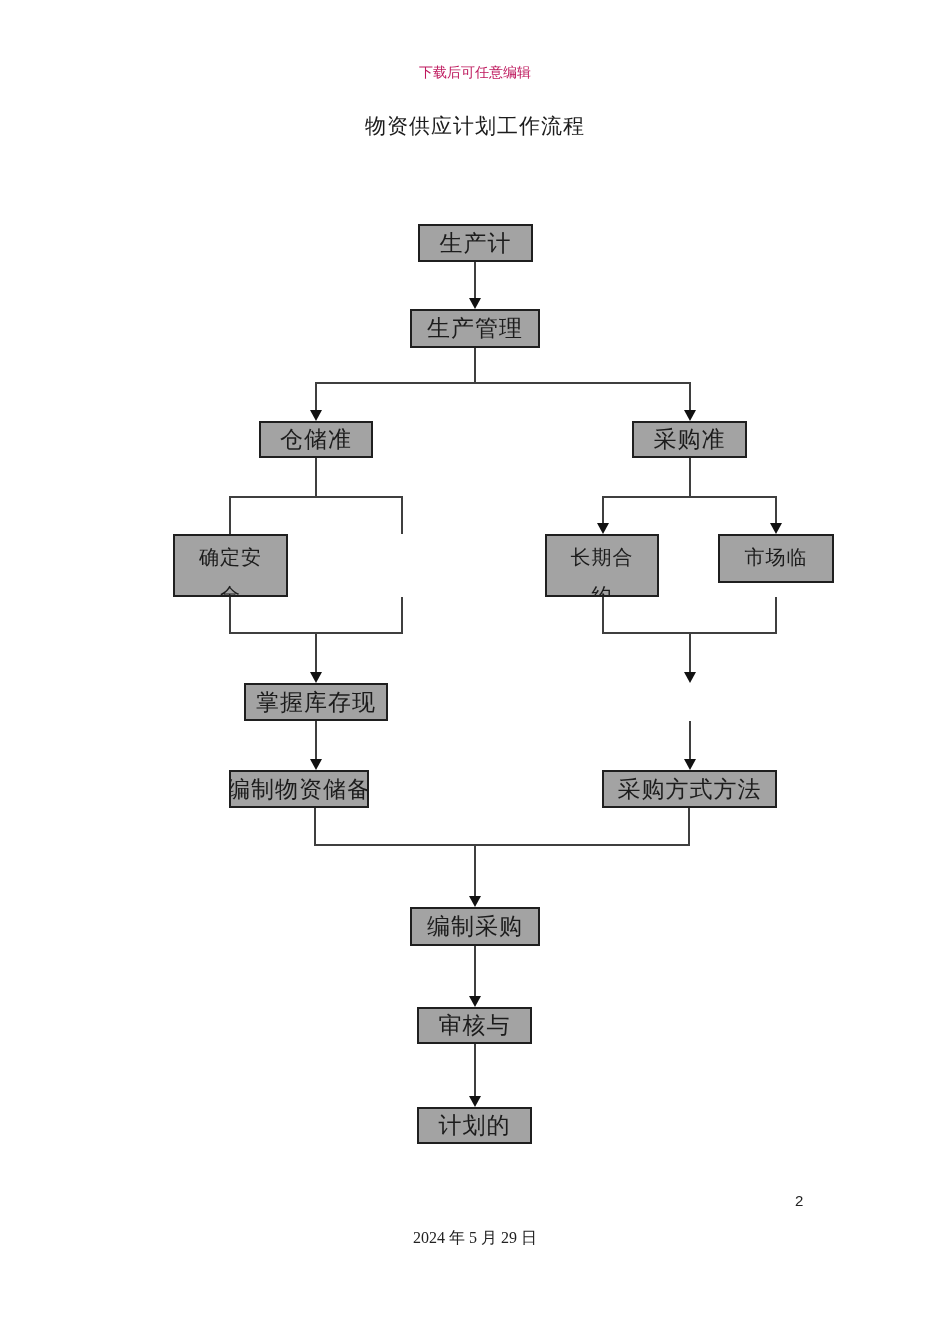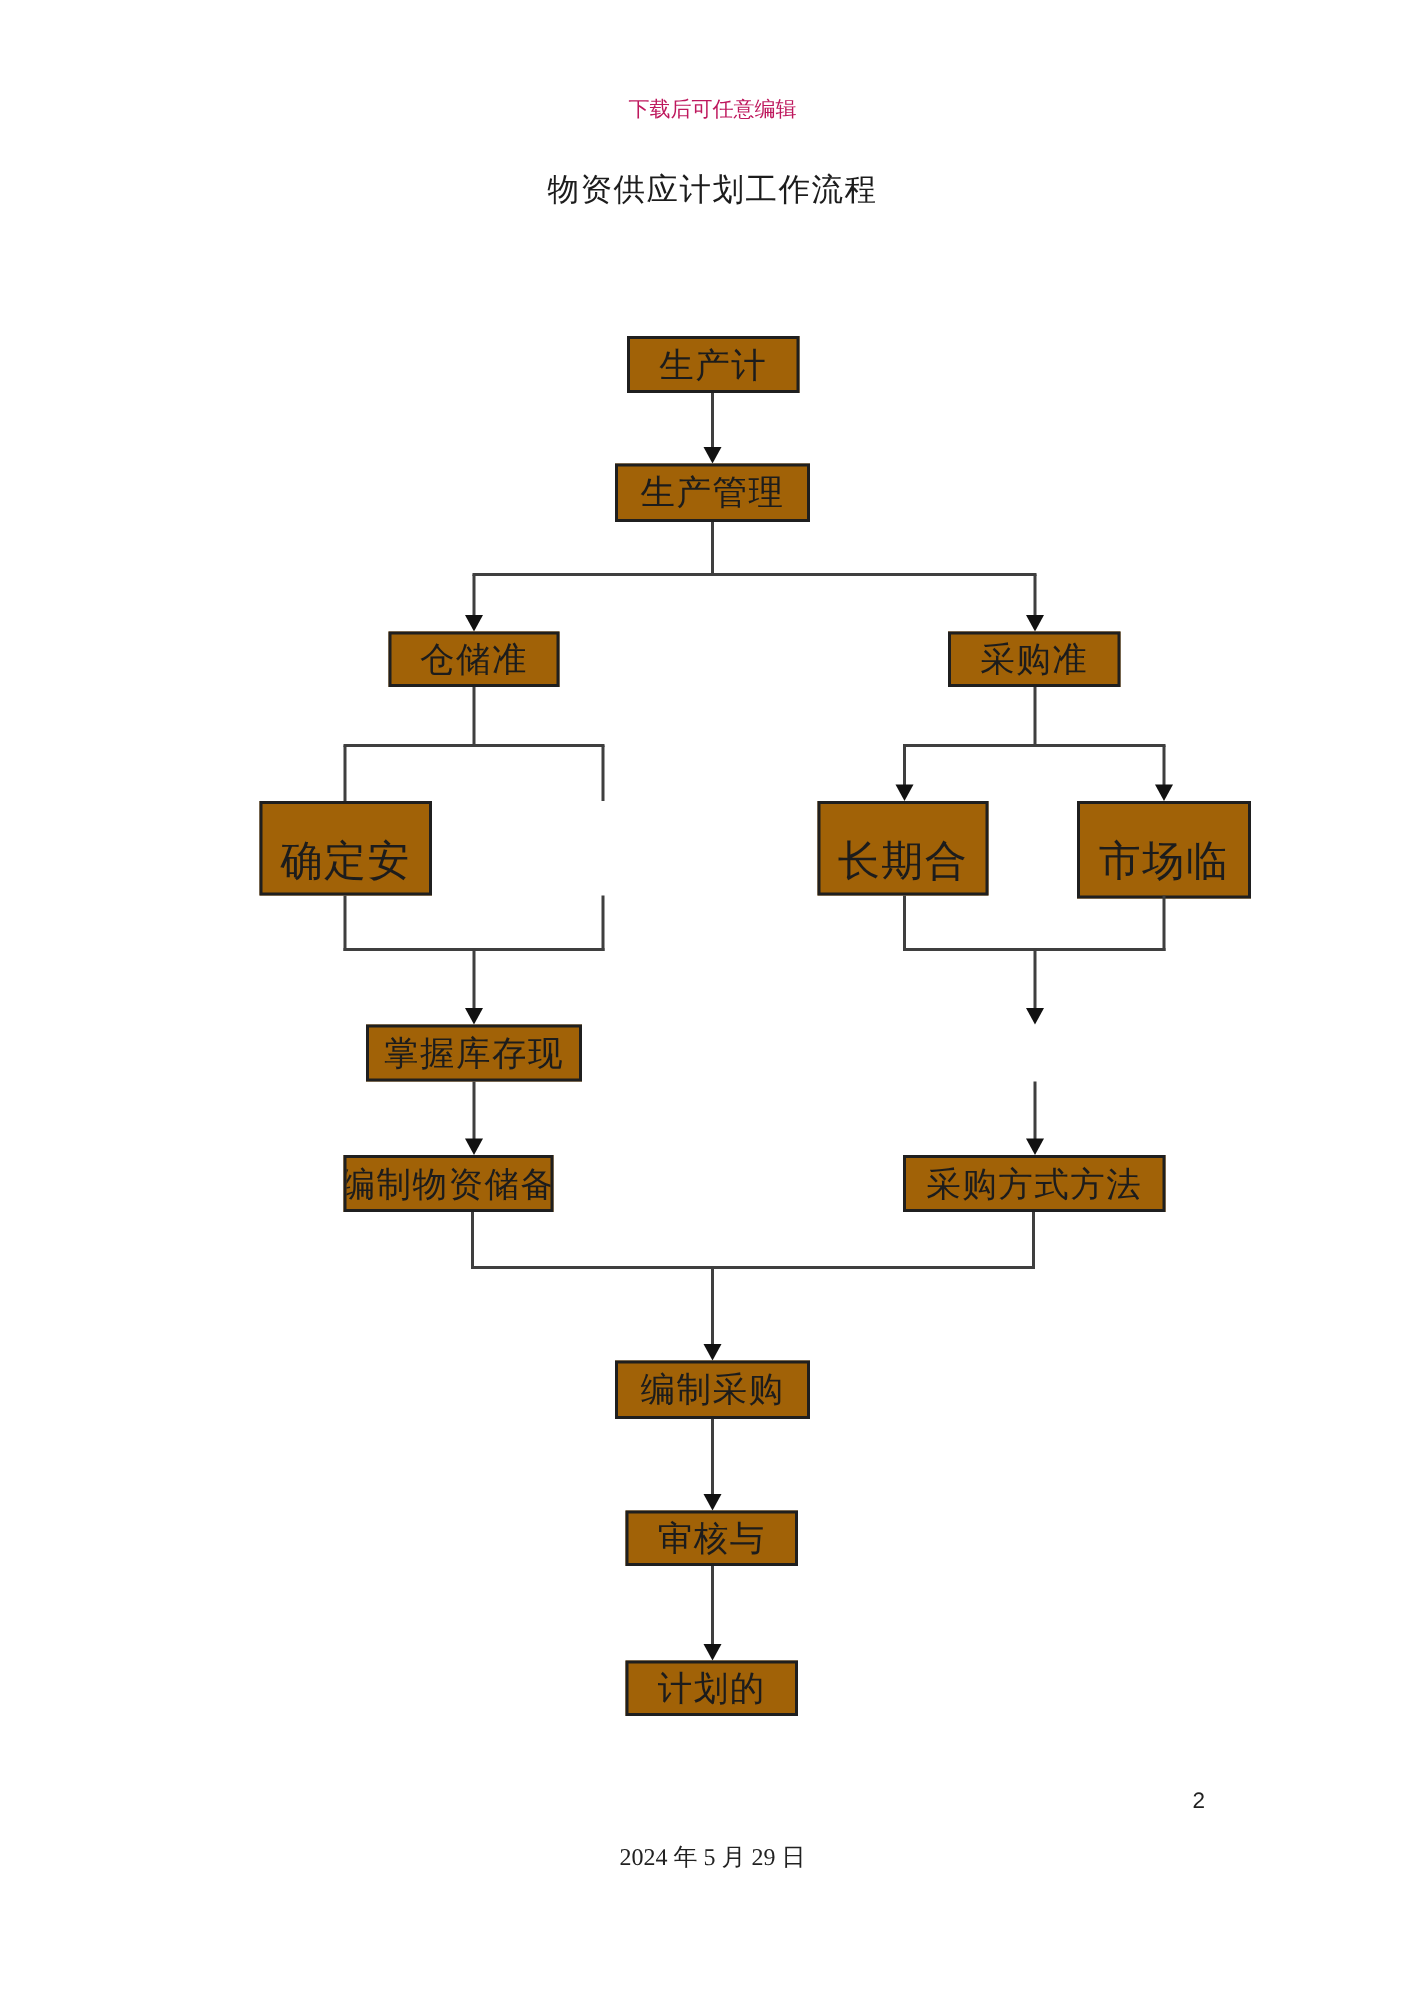--- a/index.html
+++ b/index.html
@@ -27,38 +27,38 @@
     top: 112px; left: 0;
     width: 100%;
     text-align: center;
     font-size: 21px;
     font-weight: 400;
     letter-spacing: 1px;
     color: #1c1c1c;
   }
   .node {
     position: absolute;
-    background: #a16207;
+    background: #a3a3a3;
     border: 2px solid #1f1f1f;
     display: flex;
     align-items: center;
     justify-content: center;
     font-size: 23px;
     font-weight: 400;
     color: #1c1c1c;
     white-space: nowrap;
     overflow: hidden;
   }
   .node .nl { display: inline-block; letter-spacing: 1px; }
   .node2 {
     display: block;
     text-align: center;
-    font-size: 28px;
+    font-size: 20px;
     overflow: hidden;
-    padding-top: 19px;
+    padding-top: 2px;
   }
   .node2 .nl { display: block; line-height: 38px; letter-spacing: 1px; }
   .vl { position: absolute; width: 2px; background: #3f3f3f; }
   .hl { position: absolute; height: 2px; background: #3f3f3f; }
   .ah {
     position: absolute;
     width: 0; height: 0;
     border-left: 6px solid transparent;
     border-right: 6px solid transparent;
     border-top: 11px solid #111111;
@@ -101,21 +101,21 @@
   </div>
 
   <div class="node node2" style="left:173px;top:534px;width:115px;height:63px">
     <span class="nl">确定安</span>
     <span class="nl">全</span>
   </div>
   <div class="node node2" style="left:545px;top:534px;width:114px;height:63px">
     <span class="nl">长期合</span>
     <span class="nl">约</span>
   </div>
-  <div class="node node2" style="left:718px;top:534px;width:116px;height:65px">
+  <div class="node node2" style="left:718px;top:534px;width:116px;height:49px">
     <span class="nl">市场临</span>
     <span class="nl">时</span>
   </div>
 
   <div class="node" style="left:244px;top:683px;width:144px;height:38px">
     <span class="nl">掌握库存现</span>
   </div>
   <div class="node" style="left:229px;top:770px;width:140px;height:38px">
     <span class="nl">编制物资储备</span>
   </div>

